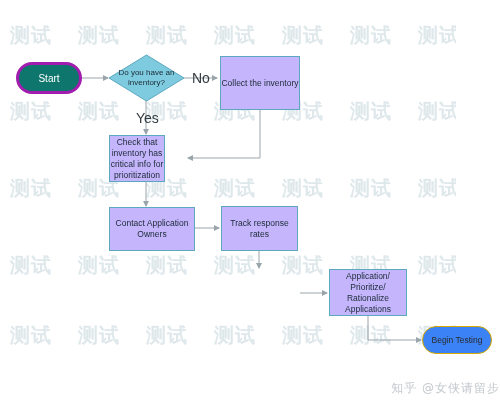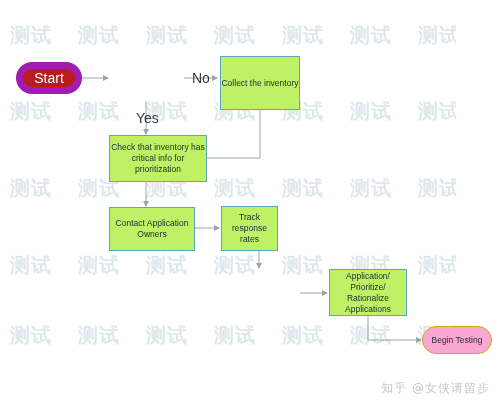--- a/index.html
+++ b/index.html
@@ -53,33 +53,33 @@
     box-sizing: border-box;
     display: flex;
     align-items: center;
     justify-content: center;
     text-align: center;
     color: #1b2a33;
     font-size: 8.5px;
     line-height: 11px;
   }
   .proc {
-    background: #bef264;
+    background: #c4b5fd;
     border: 1px solid #5ba8bf;
   }
   .term-green {
-    background: #b91c1c;
-    border: 7px solid #a21caf;
+    background: #0f766e;
+    border: 3px solid #a21caf;
     border-radius: 20px;
     color: #ffffff;
-    font-size: 14px;
+    font-size: 10px;
     font-weight: 400;
   }
   .term-yellow {
-    background: #f9a8d4;
+    background: #3b82f6;
     border: 1px solid #d6a800;
     border-radius: 16px;
     color: #2b2b2b;
     font-size: 8.5px;
   }
   .diamond-wrap {
     position: absolute;
     z-index: 3;
   }
   .diamond-shape {
@@ -113,21 +113,20 @@
     position: absolute;
     left: 0;
     bottom: 0;
     width: 500px;
     height: 34px;
     background: #ffffff;
     z-index: 5;
     display: flex;
     align-items: center;
     justify-content: flex-end;
-    padding-right: 10px;
     box-sizing: border-box;
   }
   #attribution-text {
     font-family: "DejaVu Sans", sans-serif;
     font-size: 12px;
     color: #c2c8cc;
     letter-spacing: 1px;
   }
   .nowrap { white-space: pre-line; }
 </style>
@@ -202,38 +201,44 @@
 
     <path d="M300,293 L327,293" stroke="#9aa5ab" stroke-width="1" fill="none" marker-end="url(#arrow)"></path>
 
     <path d="M368,316 L368,340 L421,340" stroke="#9aa5ab" stroke-width="1" fill="none" marker-end="url(#arrow)"></path>
   </svg>
 
   <div class="node term-green" style="left:16px; top:62px; width:66px; height:32px;">
     <span>Start</span>
   </div>
 
+  <div class="diamond-wrap" style="left:108px; top:54px; width:77px; height:48px;">
+    <svg class="diamond-shape" viewBox="0 0 77 48" xmlns="http://www.w3.org/2000/svg">
+      <polygon points="38.5,1 76,24 38.5,47 1,24" fill="#7ecbe0" stroke="#5ba8bf" stroke-width="1"></polygon>
+    </svg>
+    <div class="diamond-label nowrap">Do you have an inventory?</div>
+  </div>
 
   <div class="edge-label" style="left:192px; top:70px;">No</div>
 
   <div class="edge-label" style="left:136px; top:110px;">Yes</div>
 
   <div class="node proc nowrap" style="left:220px; top:56px; width:80px; height:54px;">
     <span>Collect the inventory</span>
   </div>
 
-  <div class="node proc nowrap" style="left:109px; top:135px; width:98px; height:47px;">
+  <div class="node proc nowrap" style="left:109px; top:135px; width:56px; height:47px;">
     <span>Check that inventory has critical info for prioritization</span>
   </div>
 
   <div class="node proc nowrap" style="left:109px; top:207px; width:86px; height:44px;">
     <span>Contact Application Owners</span>
   </div>
 
-  <div class="node proc nowrap" style="left:221px; top:206px; width:57px; height:45px;">
+  <div class="node proc nowrap" style="left:221px; top:206px; width:77px; height:45px;">
     <span>Track response rates</span>
   </div>
 
 
   <div class="node proc nowrap" style="left:329px; top:269px; width:78px; height:47px;">
     <span>Application/ Prioritize/ Rationalize Applications</span>
   </div>
 
   <div class="node term-yellow" style="left:422px; top:326px; width:70px; height:28px;">
     <span>Begin Testing</span>

